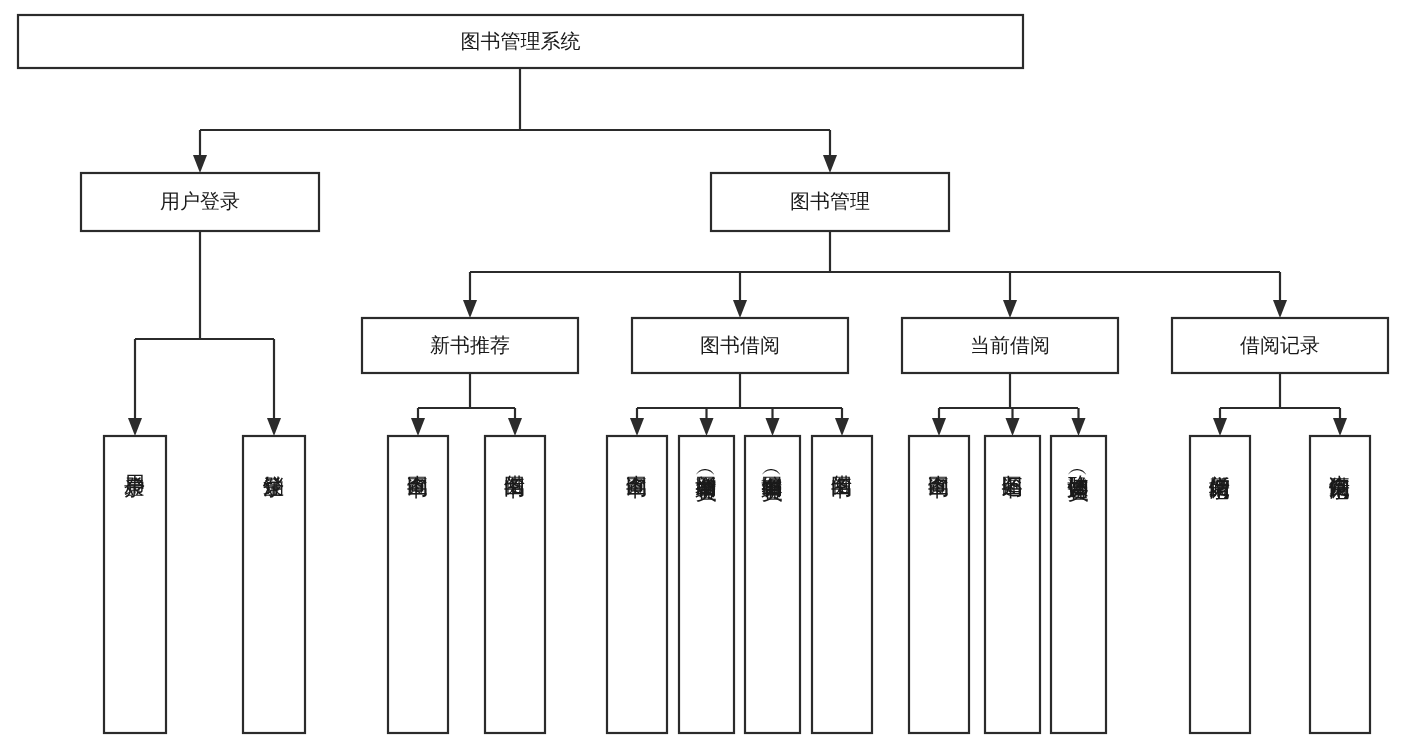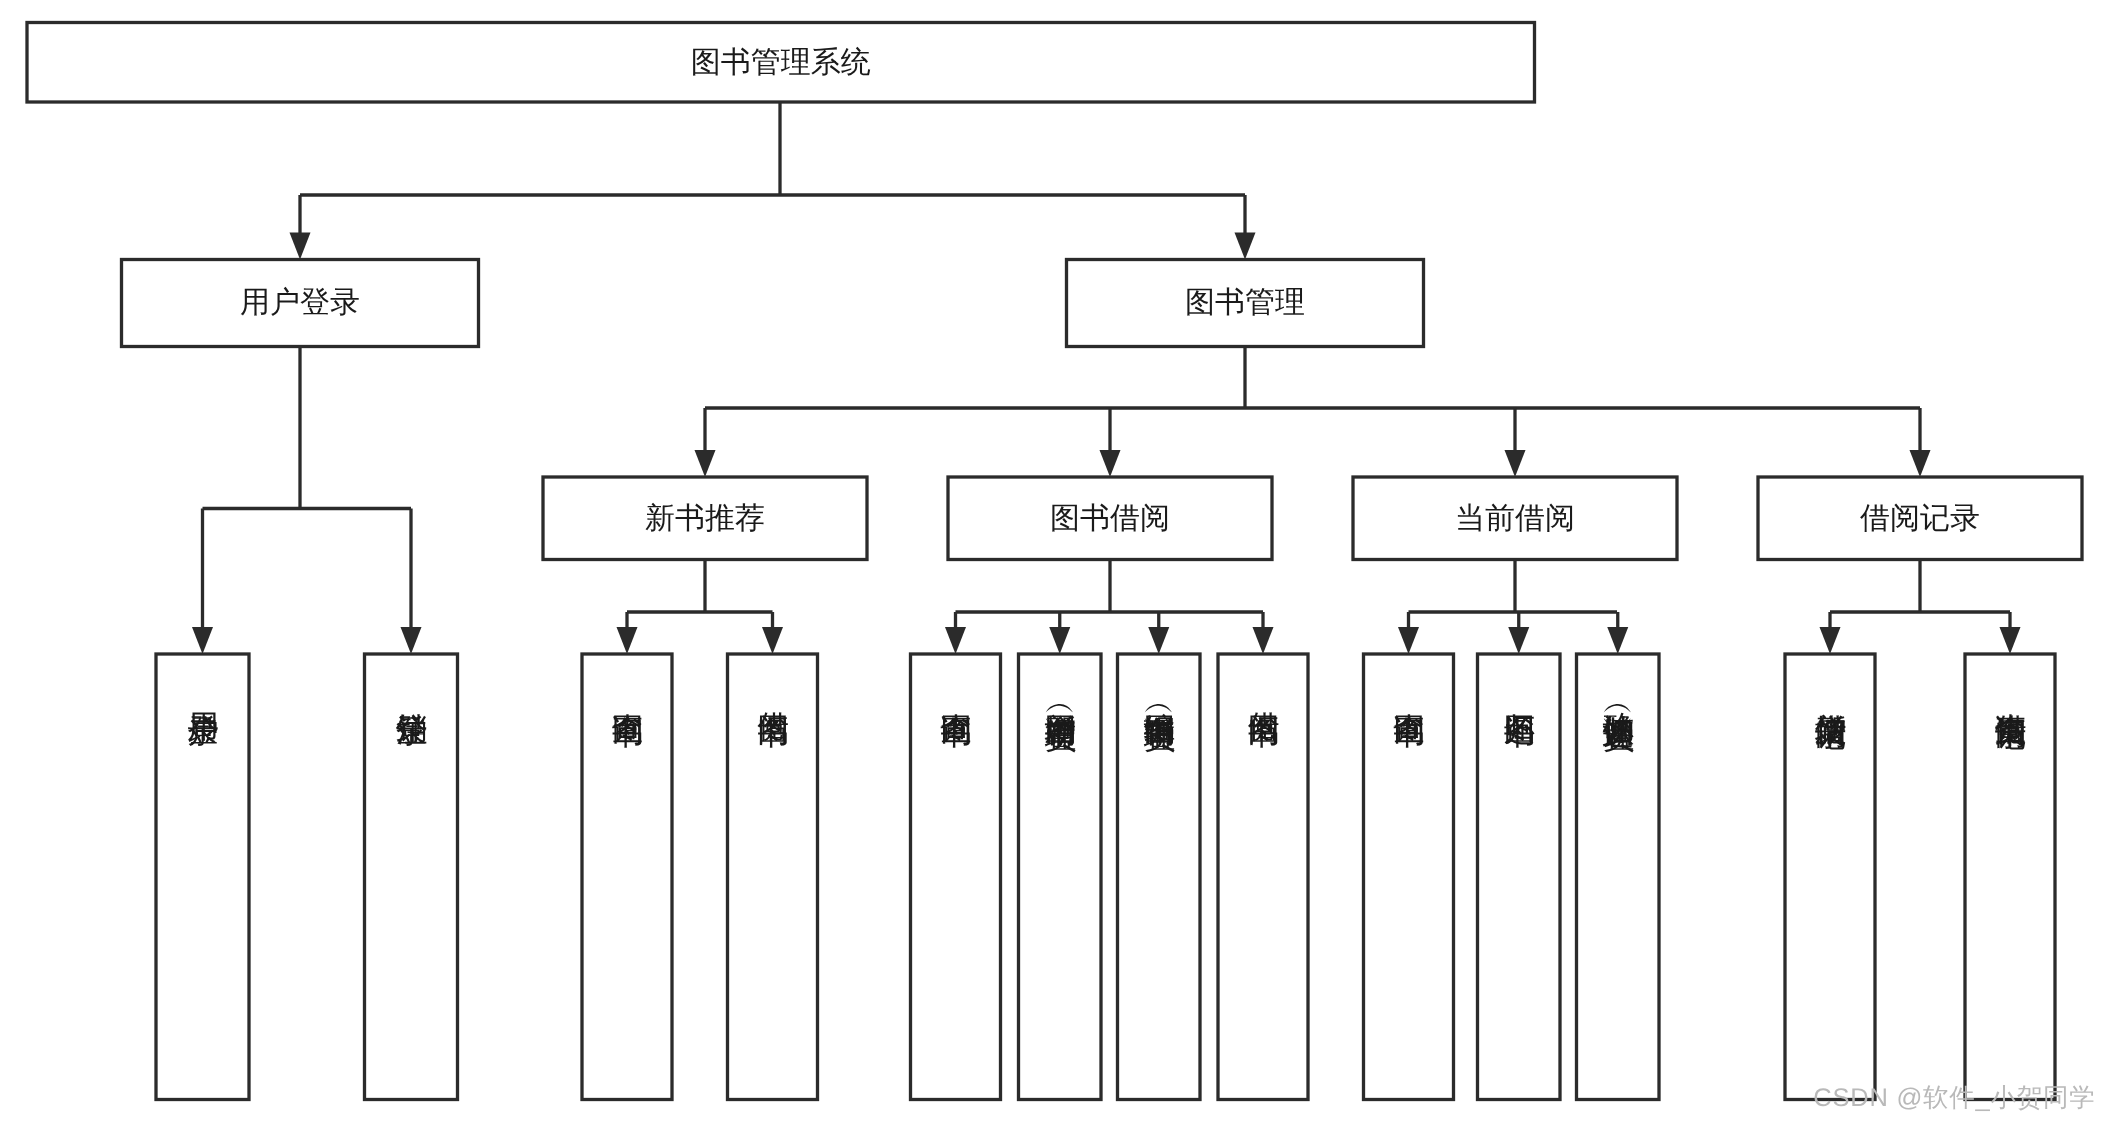--- a/index.html
+++ b/index.html
@@ -222,15 +222,14 @@
           <rect class="node-rect" x="1190" y="436" width="60" height="297"></rect>
           <text class="node-label vertical" x="1220" y="458">新增借阅记录</text>
         </g>
         <g>
           <rect class="node-rect" x="1310" y="436" width="60" height="297"></rect>
           <text class="node-label vertical" x="1340" y="458">查询借阅记录</text>
         </g>
       </g>
   </svg>
 
-  <div class="watermark">CSDN @软件_小贺同学</div>
 
 </div>
 
 </body></html>

